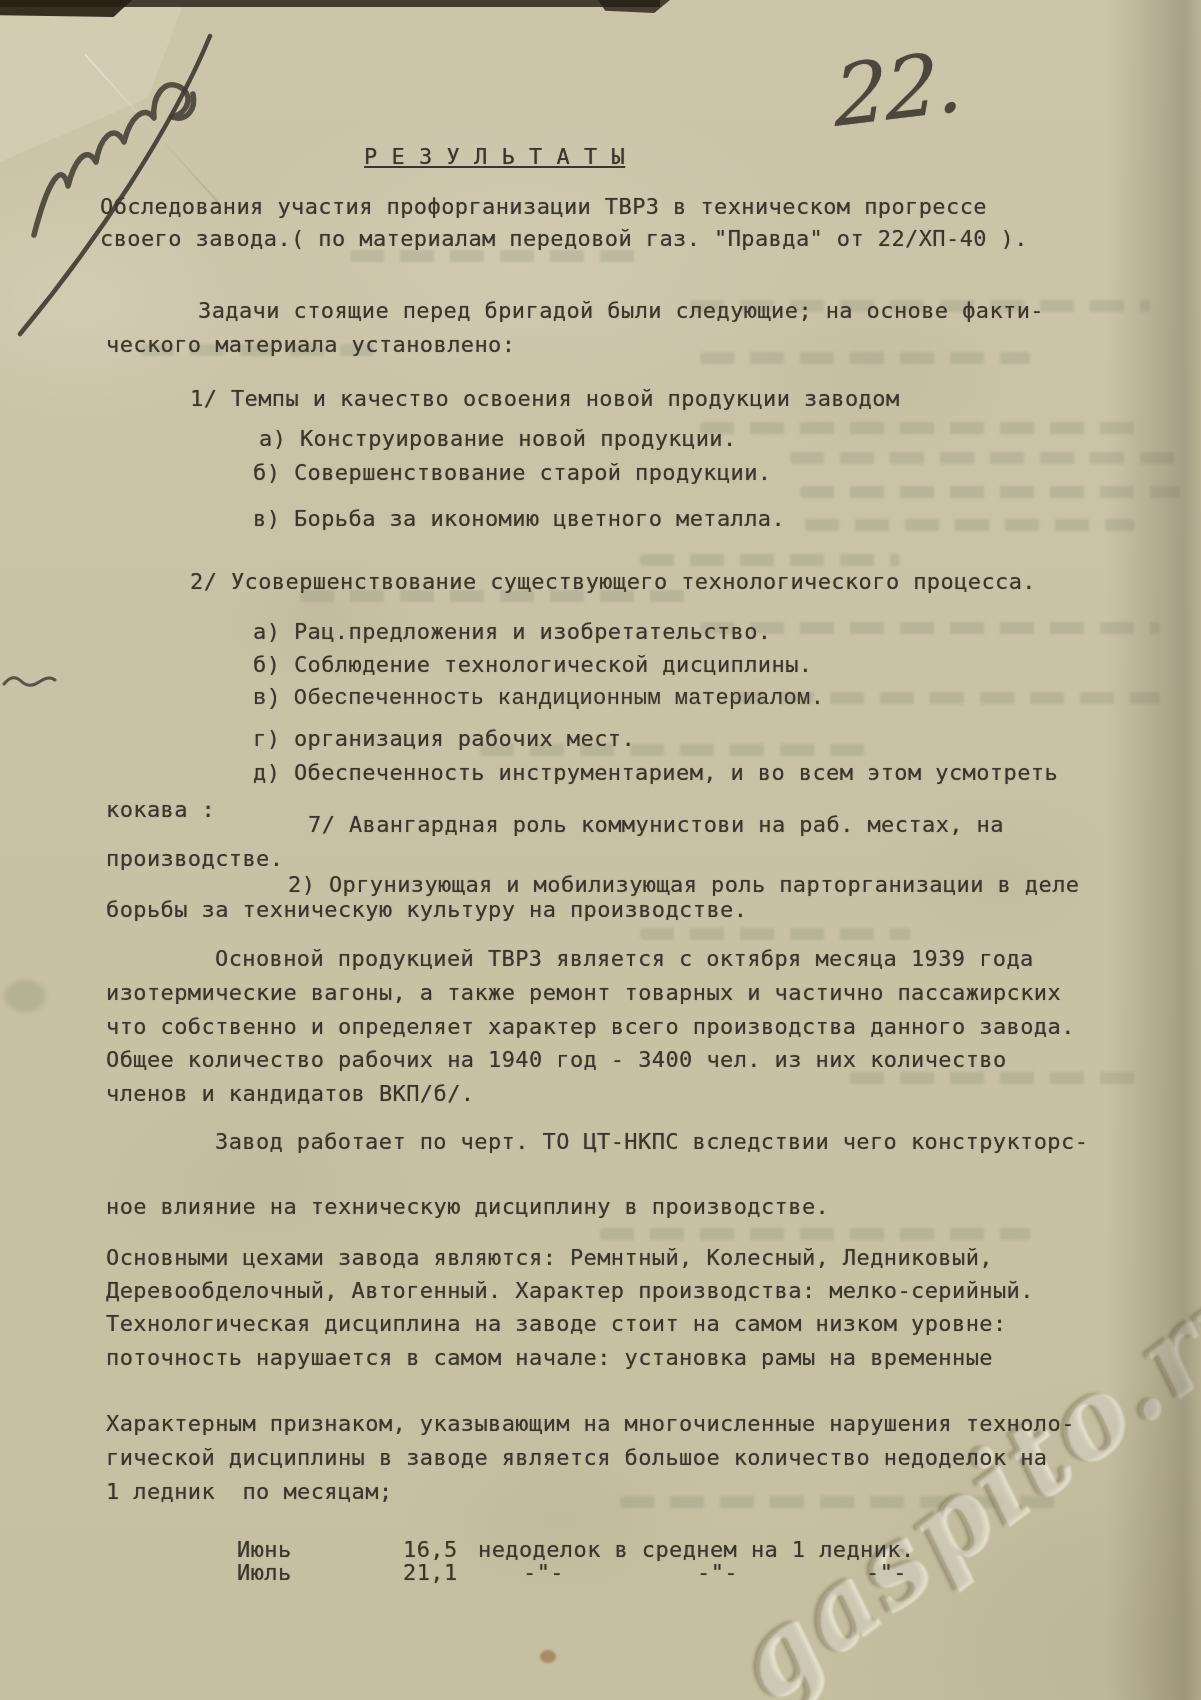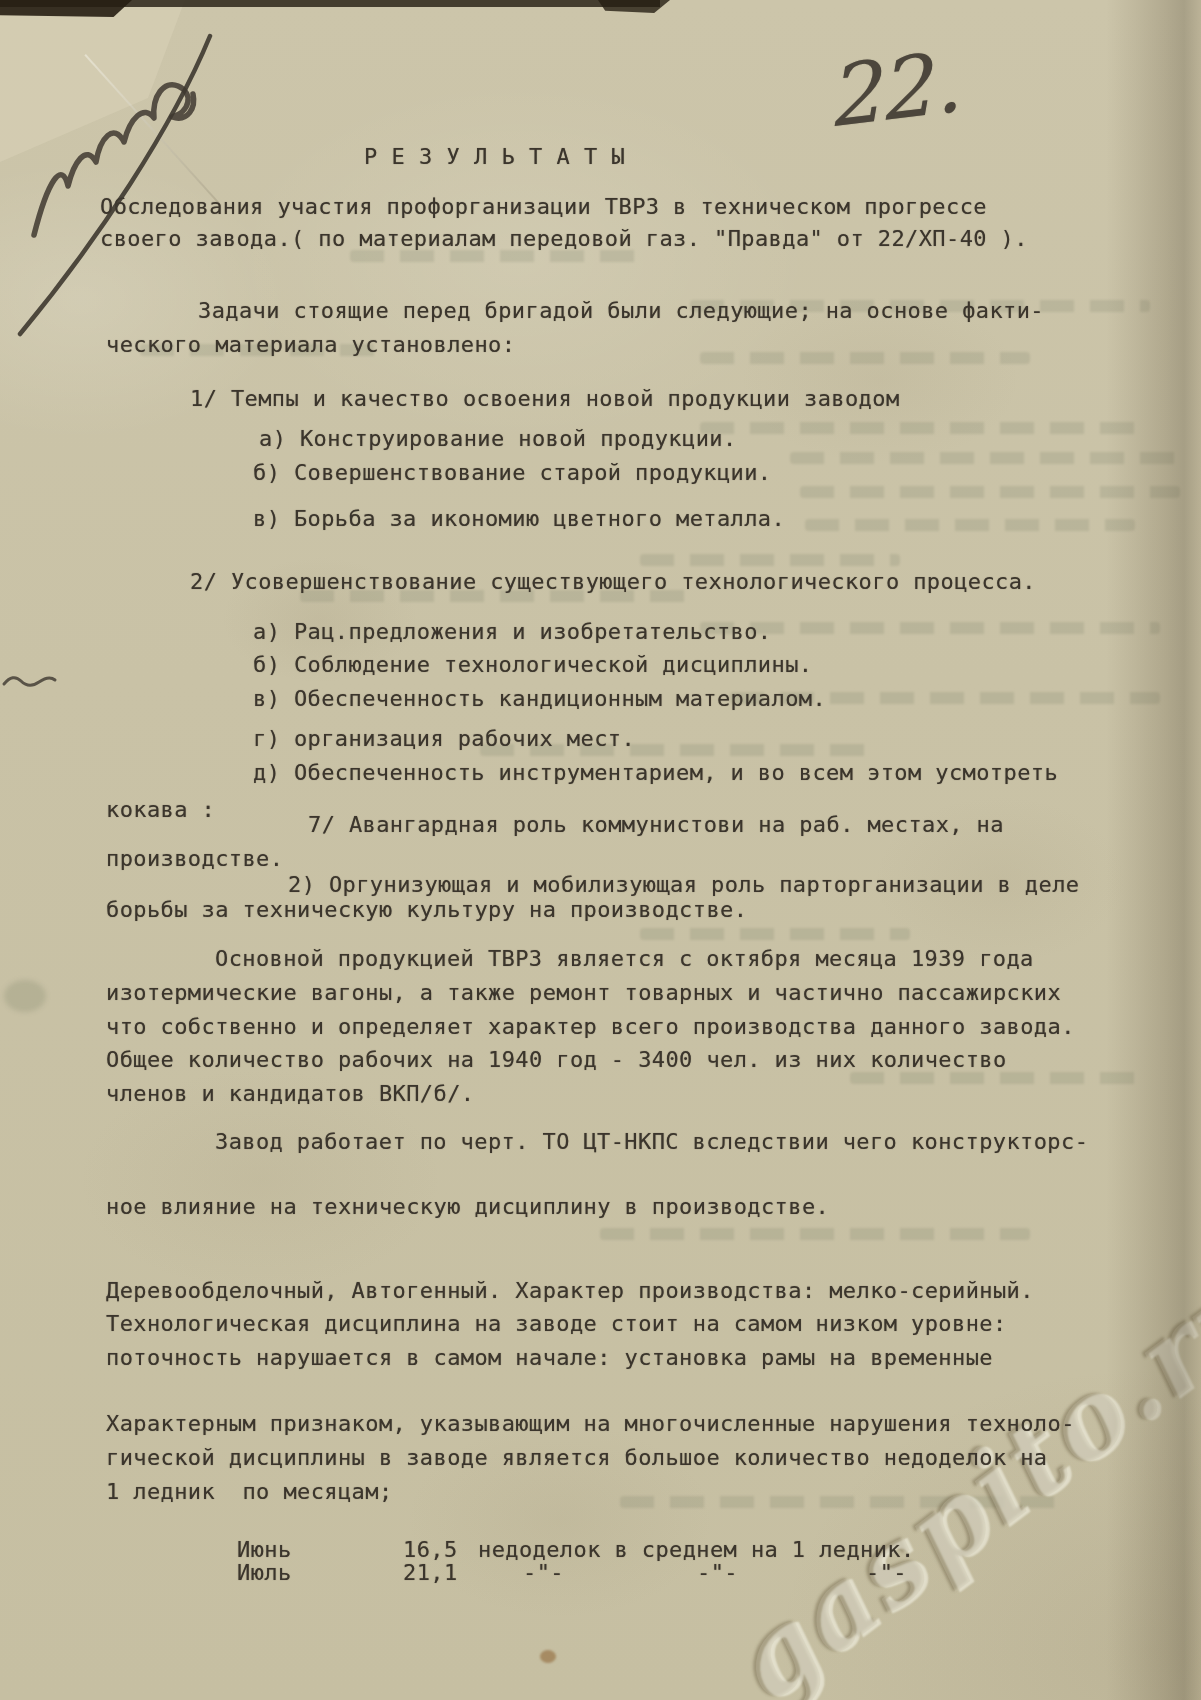--- a/index.html
+++ b/index.html
@@ -116,54 +116,55 @@
     <path d="M 34,215 C 48,160 62,140 68,166 C 74,142 86,124 96,142 C 100,118 114,102 124,122 C 130,98 144,84 154,98 C 152,76 164,60 178,66 C 194,73 190,92 172,97 C 188,102 196,88 193,74" fill="none" stroke="#443e34" stroke-width="5.5" stroke-linecap="round" stroke-linejoin="round" opacity="0.88"></path>
     <path d="M 210,16 C 172,108 98,220 20,314" fill="none" stroke="#3e3830" stroke-width="4.5" stroke-linecap="round" opacity="0.9"></path>
   </svg>
 
   <svg class="scribble" style="left:0;top:662px;" width="70" height="40" viewBox="0 0 70 40">
     <path d="M 4,22 q 9,-11 17,-3 t 18,1 t 16,-2" fill="none" stroke="#332e27" stroke-width="3" stroke-linecap="round" opacity="0.75"></path>
   </svg>
 
   <div class="pagenum">22.</div>
 
-  <div class="tl title" style="left:364px;top:146px;">Р Е З У Л Ь Т А Т Ы</div>
+  <div class="tl title" style="left:364px;top:146px;text-decoration:underline;">Р Е З У Л Ь Т А Т Ы</div>
   <div class="tl" style="left:100px;top:196px;">Обследования участия профорганизации ТВРЗ в техническом прогрессе</div>
   <div class="tl" style="left:100px;top:228px;">своего завода.( по материалам передовой газ. "Правда" от 22/ХП-40 ).</div>
 
   <div class="tl" style="left:198px;top:300px;">Задачи стоящие перед бригадой были следующие; на основе факти-</div>
   <div class="tl" style="left:106px;top:334px;">ческого материала установлено:</div>
 
   <div class="tl" style="left:190px;top:388px;">1/ Темпы и качество освоения новой продукции заводом</div>
   <div class="tl" style="left:259px;top:428px;">а) Конструирование новой продукции.</div>
   <div class="tl" style="left:253px;top:508px;">в) Борьба за икономию цветного металла.</div>
   <div class="tl" style="left:253px;top:462px;">б) Совершенствование старой продукции.</div>
 
   <div class="tl" style="left:190px;top:571px;">2/ Усовершенствование существующего технологического процесса.</div>
   <div class="tl" style="left:253px;top:621px;">а) Рац.предложения и изобретательство.</div>
   <div class="tl" style="left:253px;top:654px;">б) Соблюдение технологической дисциплины.</div>
-  <div class="tl" style="left:253px;top:688px;">в) Обеспеченность кандиционным материалом.</div>
+  <div class="tl" style="left:253px;top:688px;font-family:Liberation Mono, monospace;">в) Обеспеченность кандиционным материалом.</div>
   <div class="tl" style="left:253px;top:728px;">г) организация рабочих мест.</div>
   <div class="tl" style="left:253px;top:762px;">д) Обеспеченность инструментарием, и во всем этом усмотреть</div>
 
   <div class="tl" style="left:106px;top:799px;">кокава :</div>
   <div class="tl" style="left:308px;top:814px;">7/ Авангардная роль коммунистови на раб. местах, на</div>
   <div class="tl" style="left:106px;top:848px;">производстве.</div>
   <div class="tl" style="left:288px;top:874px;">2) Оргунизующая и мобилизующая роль парторганизации в деле</div>
   <div class="tl" style="left:106px;top:899px;">борьбы за техническую культуру на производстве.</div>
 
   <div class="tl" style="left:215px;top:948px;">Основной продукцией ТВРЗ является с октября месяца 1939 года</div>
   <div class="tl" style="left:106px;top:982px;">изотермические вагоны, а также ремонт товарных и частично пассажирских</div>
   <div class="tl" style="left:106px;top:1016px;">что собственно и определяет характер всего производства данного завода.</div>
   <div class="tl" style="left:106px;top:1049px;">Общее количество рабочих на 1940 год - 3400 чел. из них количество</div>
   <div class="tl" style="left:106px;top:1083px;">членов и кандидатов ВКП/б/.</div>
 
   <div class="tl" style="left:215px;top:1131px;">Завод работает по черт. ТО ЦТ-НКПС вследствии чего конструкторс-</div>
   <div class="tl" style="left:106px;top:1196px;">ное влияние на техническую дисциплину в производстве.</div>
 
+  <div class="tl" style="left:106px;top:1247px;">Основными цехами завода являются: Ремнтный, Колесный, Ледниковый,</div>
   <div class="tl" style="left:106px;top:1280px;">Деревообделочный, Автогенный. Характер производства: мелко-серийный.</div>
   <div class="tl" style="left:106px;top:1313px;">Технологическая дисциплина на заводе стоит на самом низком уровне:</div>
   <div class="tl" style="left:106px;top:1347px;">поточность нарушается в самом начале: установка рамы на временные</div>
   <div class="tl" style="left:106px;top:1413px;">Характерным признаком, указывающим на многочисленные нарушения техноло-</div>
   <div class="tl" style="left:106px;top:1447px;">гической дисциплины в заводе является большое количество недоделок на</div>
   <div class="tl" style="left:106px;top:1481px;">1 ледник  по месяцам;</div>
 
   <div class="tl" style="left:237px;top:1539px;">Июнь</div>
   <div class="tl" style="left:403px;top:1539px;">16,5</div>
   <div class="tl" style="left:478px;top:1539px;">недоделок в среднем на 1 ледник.</div>

